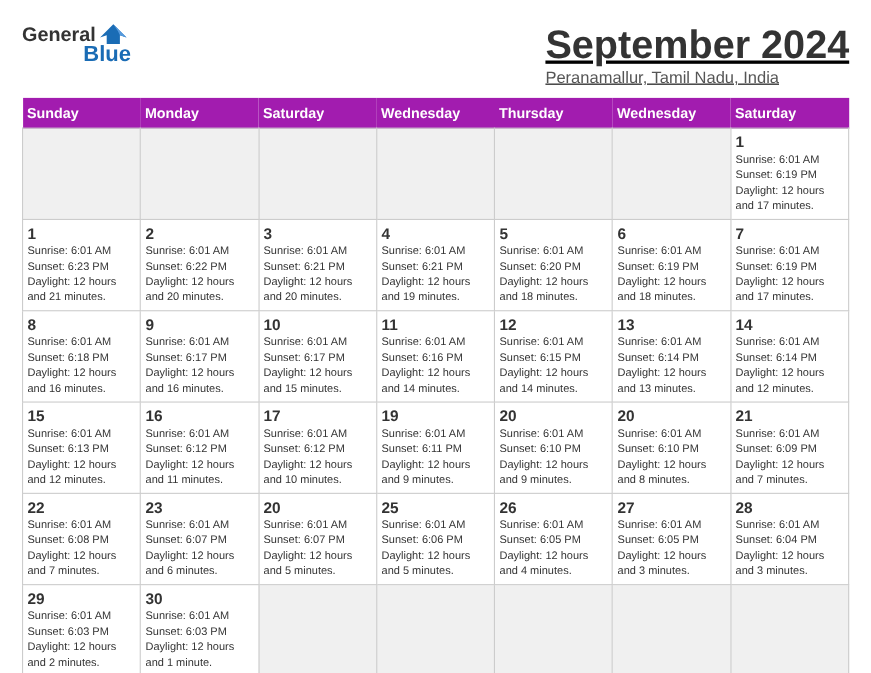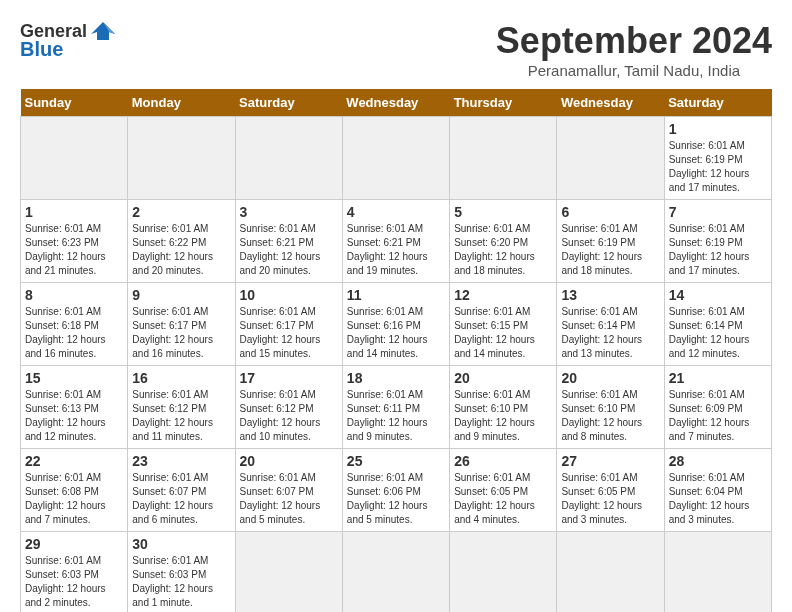--- a/index.html
+++ b/index.html
@@ -10,38 +10,39 @@
       min-height: 612px;
       padding: 20px;
     }
     .header {
       display: flex;
       justify-content: space-between;
       align-items: flex-start;
       margin-bottom: 10px;
     }
     .title-block {
-      text-align: center;
+      text-align: left;
+      text-decoration: underline;
     }
     .month-title {
       font-size: 36px;
       font-weight: bold;
       color: #333;
     }
     .subtitle {
       font-size: 15px;
       color: #555;
     }
     table {
       width: 100%;
       border-collapse: collapse;
       font-size: 11px;
     }
     thead tr th {
-      background-color: #a16207;
+      background-color: #a21caf;
       color: #fff;
       padding: 6px 4px;
       text-align: left;
       font-size: 13px;
       font-weight: bold;
     }
     tbody tr td {
       border: 1px solid #ccc;
       vertical-align: top;
       padding: 4px;
@@ -59,21 +60,21 @@
       margin-bottom: 2px;
     }
     .day-info {
       font-size: 10px;
       color: #333;
       line-height: 1.4;
     }
     .logo-wrapper {
       display: flex;
       flex-direction: column;
-      align-items: flex-start;
+      align-items: flex-end;
     }
     .logo-line1 {
       display: flex;
       align-items: center;
     }
   </style>
 </head>
 <body>
 
 <div class="header">
@@ -131,21 +132,21 @@
         <td><span class="day-number">10</span><span class="day-info">Sunrise: 6:01 AM<br>Sunset: 6:17 PM<br>Daylight: 12 hours and 15 minutes.</span></td>
         <td><span class="day-number">11</span><span class="day-info">Sunrise: 6:01 AM<br>Sunset: 6:16 PM<br>Daylight: 12 hours and 14 minutes.</span></td>
         <td><span class="day-number">12</span><span class="day-info">Sunrise: 6:01 AM<br>Sunset: 6:15 PM<br>Daylight: 12 hours and 14 minutes.</span></td>
         <td><span class="day-number">13</span><span class="day-info">Sunrise: 6:01 AM<br>Sunset: 6:14 PM<br>Daylight: 12 hours and 13 minutes.</span></td>
         <td><span class="day-number">14</span><span class="day-info">Sunrise: 6:01 AM<br>Sunset: 6:14 PM<br>Daylight: 12 hours and 12 minutes.</span></td>
       </tr>
       <tr>
         <td><span class="day-number">15</span><span class="day-info">Sunrise: 6:01 AM<br>Sunset: 6:13 PM<br>Daylight: 12 hours and 12 minutes.</span></td>
         <td><span class="day-number">16</span><span class="day-info">Sunrise: 6:01 AM<br>Sunset: 6:12 PM<br>Daylight: 12 hours and 11 minutes.</span></td>
         <td><span class="day-number">17</span><span class="day-info">Sunrise: 6:01 AM<br>Sunset: 6:12 PM<br>Daylight: 12 hours and 10 minutes.</span></td>
-        <td><span class="day-number">18</span><span class="day-info">Sunrise: 6:01 AM<br>Sunset: 6:11 PM<br>Daylight: 12 hours and 9 minutes.</span></td>
+        <td><span class="day-number">19</span><span class="day-info">Sunrise: 6:01 AM<br>Sunset: 6:11 PM<br>Daylight: 12 hours and 9 minutes.</span></td>
         <td><span class="day-number">20</span><span class="day-info">Sunrise: 6:01 AM<br>Sunset: 6:10 PM<br>Daylight: 12 hours and 9 minutes.</span></td>
         <td><span class="day-number">20</span><span class="day-info">Sunrise: 6:01 AM<br>Sunset: 6:10 PM<br>Daylight: 12 hours and 8 minutes.</span></td>
         <td><span class="day-number">21</span><span class="day-info">Sunrise: 6:01 AM<br>Sunset: 6:09 PM<br>Daylight: 12 hours and 7 minutes.</span></td>
       </tr>
       <tr>
         <td><span class="day-number">22</span><span class="day-info">Sunrise: 6:01 AM<br>Sunset: 6:08 PM<br>Daylight: 12 hours and 7 minutes.</span></td>
         <td><span class="day-number">23</span><span class="day-info">Sunrise: 6:01 AM<br>Sunset: 6:07 PM<br>Daylight: 12 hours and 6 minutes.</span></td>
         <td><span class="day-number">20</span><span class="day-info">Sunrise: 6:01 AM<br>Sunset: 6:07 PM<br>Daylight: 12 hours and 5 minutes.</span></td>
         <td><span class="day-number">25</span><span class="day-info">Sunrise: 6:01 AM<br>Sunset: 6:06 PM<br>Daylight: 12 hours and 5 minutes.</span></td>
         <td><span class="day-number">26</span><span class="day-info">Sunrise: 6:01 AM<br>Sunset: 6:05 PM<br>Daylight: 12 hours and 4 minutes.</span></td>

